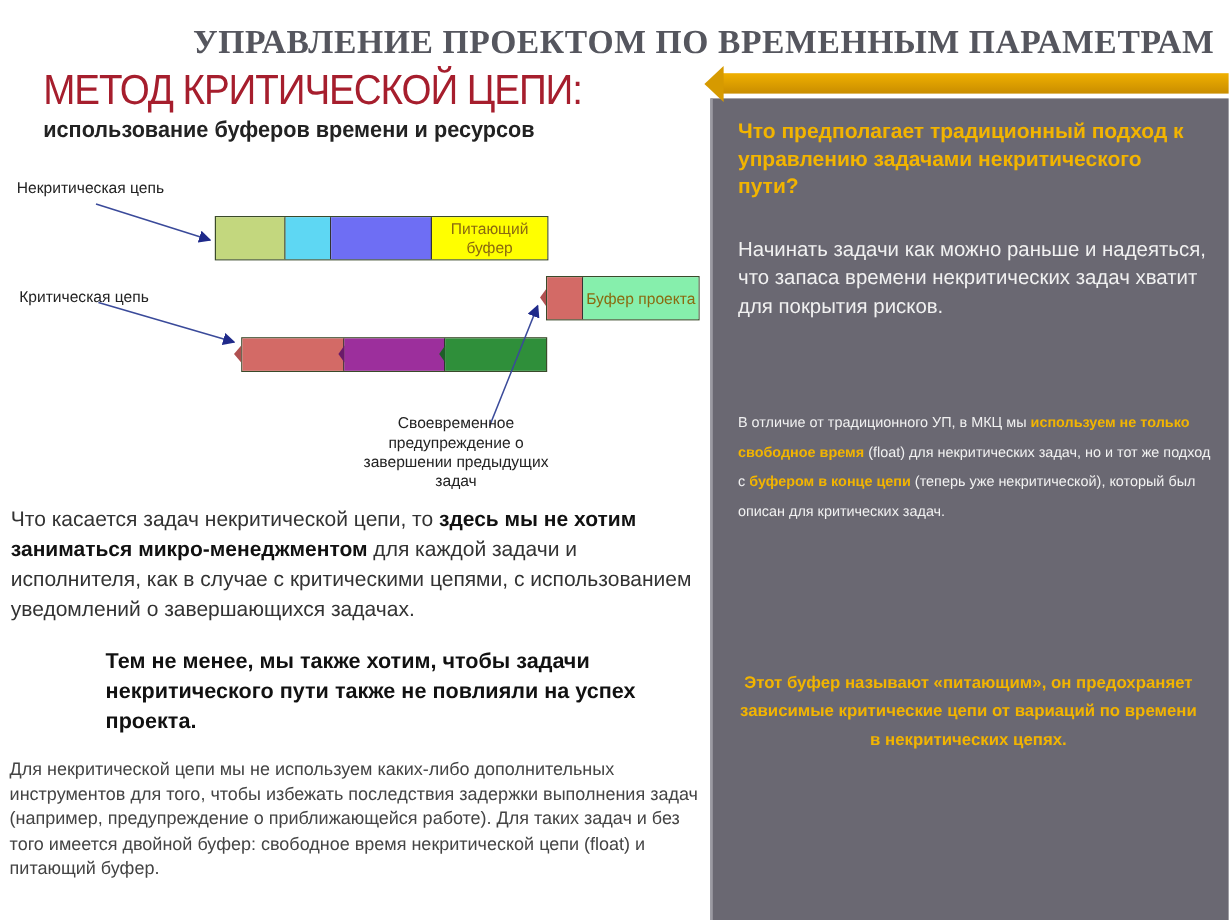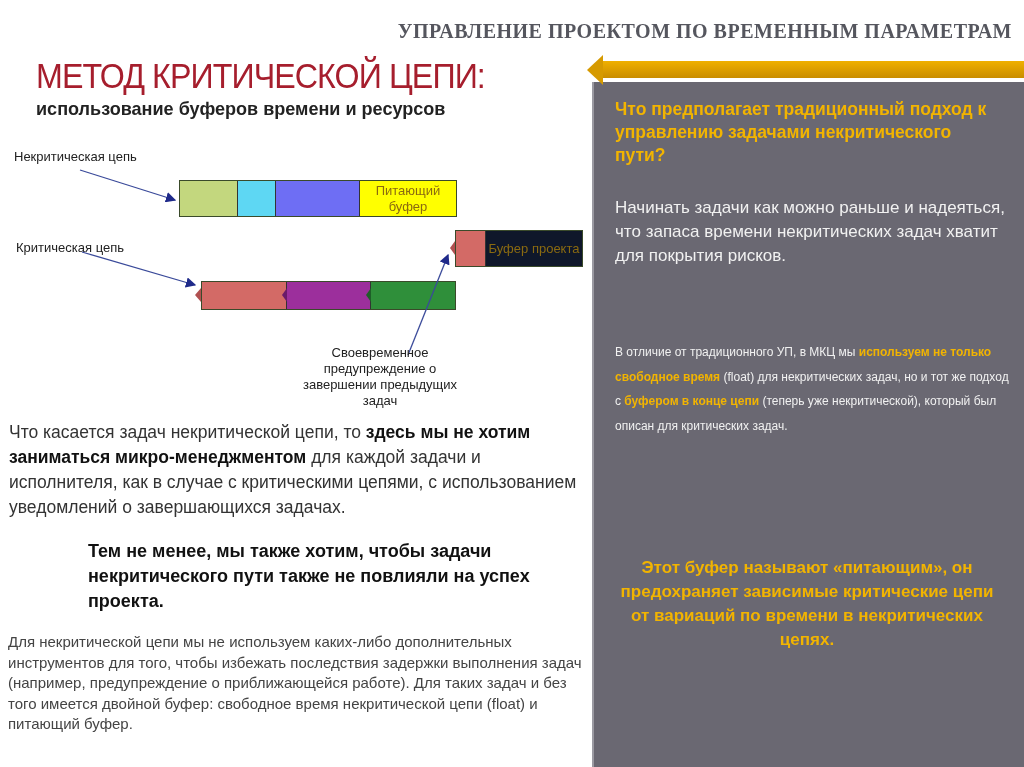--- a/index.html
+++ b/index.html
@@ -1,17 +1,17 @@
 <!DOCTYPE html>
 <html><head>
 <meta charset="utf-8">
 <style>
   html, body { margin:0; padding:0; }
   body { width:1024px; height:767px; position:relative; overflow:hidden; background:#ffffff; font-family:"Liberation Sans", sans-serif; }
-  .slide-title { position:absolute; top:20px; right:12px; font-family:"Liberation Serif", serif; font-weight:bold; font-size:20px; color:#55565e; letter-spacing:0.5px; }
+  .slide-title { position:absolute; top:20px; right:12px; font-family:"Liberation Serif", serif; font-weight:bold; font-size:28px; color:#55565e; letter-spacing:0.5px; }
   .main-heading { position:absolute; left:36px; top:56px; font-size:35px; color:#a61e2d; letter-spacing:-1px; transform:scaleX(0.92); transform-origin:left; }
   .sub-heading { position:absolute; left:36px; top:98px; font-size:19px; font-weight:bold; color:#222; transform:scaleX(0.95); transform-origin:left; }
 
   .diagram { position:absolute; left:0; top:140px; width:590px; height:280px; }
   .diagram .lbl { position:absolute; font-size:13px; color:#222; }
   .bar { position:absolute; display:flex; border:1px solid #3a4a2a; box-sizing:border-box; }
   .seg { height:100%; box-sizing:border-box; border-right:1.5px solid #333; position:relative; }
   .seg:last-child { border-right:none; }
   .seg-text { display:flex; align-items:center; justify-content:center; text-align:center; font-size:13px; line-height:16px; color:#8a6a10; }
   .caption { position:absolute; left:292px; top:205px; width:176px; text-align:center; font-size:13px; line-height:16px; color:#222; }
@@ -21,21 +21,21 @@
   .left-p2 { position:absolute; left:88px; top:539px; width:480px; font-size:18px; line-height:25px; font-weight:bold; color:#111; }
   .left-p3 { position:absolute; left:8px; top:632px; width:580px; font-size:15px; line-height:20.5px; color:#444; }
 
   .panel { position:absolute; left:592px; top:82px; width:432px; height:685px; background:#6a6872; border-left:2px solid #9b9aa2; box-sizing:border-box; }
   .arrow-bar { position:absolute; left:598px; top:61px; width:426px; height:17px; background:linear-gradient(#f0b000, #c98d00); }
   .arrow-head { position:absolute; left:587px; top:55px; width:0; height:0; border-top:15px solid transparent; border-bottom:15px solid transparent; border-right:16px solid #d69a00; }
   .panel-q { position:absolute; left:615px; top:98px; width:390px; font-size:17.5px; line-height:23px; font-weight:bold; color:#f2b400; }
   .panel-a { position:absolute; left:615px; top:196px; width:390px; font-size:17px; line-height:24px; color:#f1f1f1; }
   .panel-b { position:absolute; left:615px; top:340px; width:395px; font-size:12px; line-height:24.5px; color:#f1f1f1; }
   .panel-b .hl { color:#f2b400; font-weight:bold; }
-  .panel-c { position:absolute; left:612px; top:556px; width:390px; text-align:center; font-size:17px; line-height:24px; font-weight:bold; color:#f2b400; }
+  .panel-c { position:absolute; left:612px; top:556px; width:390px; text-align:center; font-size:14px; line-height:24px; font-weight:bold; color:#f2b400; }
   svg.arrows { position:absolute; left:0; top:0; }
 </style>
 </head>
 <body>
 
 <div class="slide-title">УПРАВЛЕНИЕ ПРОЕКТОМ ПО ВРЕМЕННЫМ ПАРАМЕТРАМ</div>
 <div class="main-heading">МЕТОД КРИТИЧЕСКОЙ ЦЕПИ:</div>
 <div class="sub-heading">использование буферов времени и ресурсов</div>
 
 <div class="diagram">
@@ -44,21 +44,21 @@
 
   <div class="bar" style="left:179px;top:40px;height:37px;">
     <div class="seg" style="width:58px;background:#c3d77e;"></div>
     <div class="seg" style="width:38px;background:#5ed7f3;"></div>
     <div class="seg" style="width:84px;background:#6e6ef4;"></div>
     <div class="seg seg-text" style="width:96px;background:#ffff00;">Питающий буфер</div>
   </div>
 
   <div class="bar" style="left:455px;top:90px;height:37px;">
     <div class="seg" style="width:30px;background:#d36a66;"></div>
-    <div class="seg seg-text" style="width:96px;background:#0f172a;">Буфер проекта</div>
+    <div class="seg seg-text" style="width:96px;background:#86efac;">Буфер проекта</div>
   </div>
 
   <div class="bar" style="left:201px;top:141px;height:29px;">
     <div class="seg" style="width:85px;background:#d36a66;"></div>
     <div class="seg" style="width:84px;background:#9c2f9c;"></div>
     <div class="seg" style="width:84px;background:#2f8f3a;"></div>
   </div>
 
   <svg class="arrows" width="590" height="280">
     <defs>

